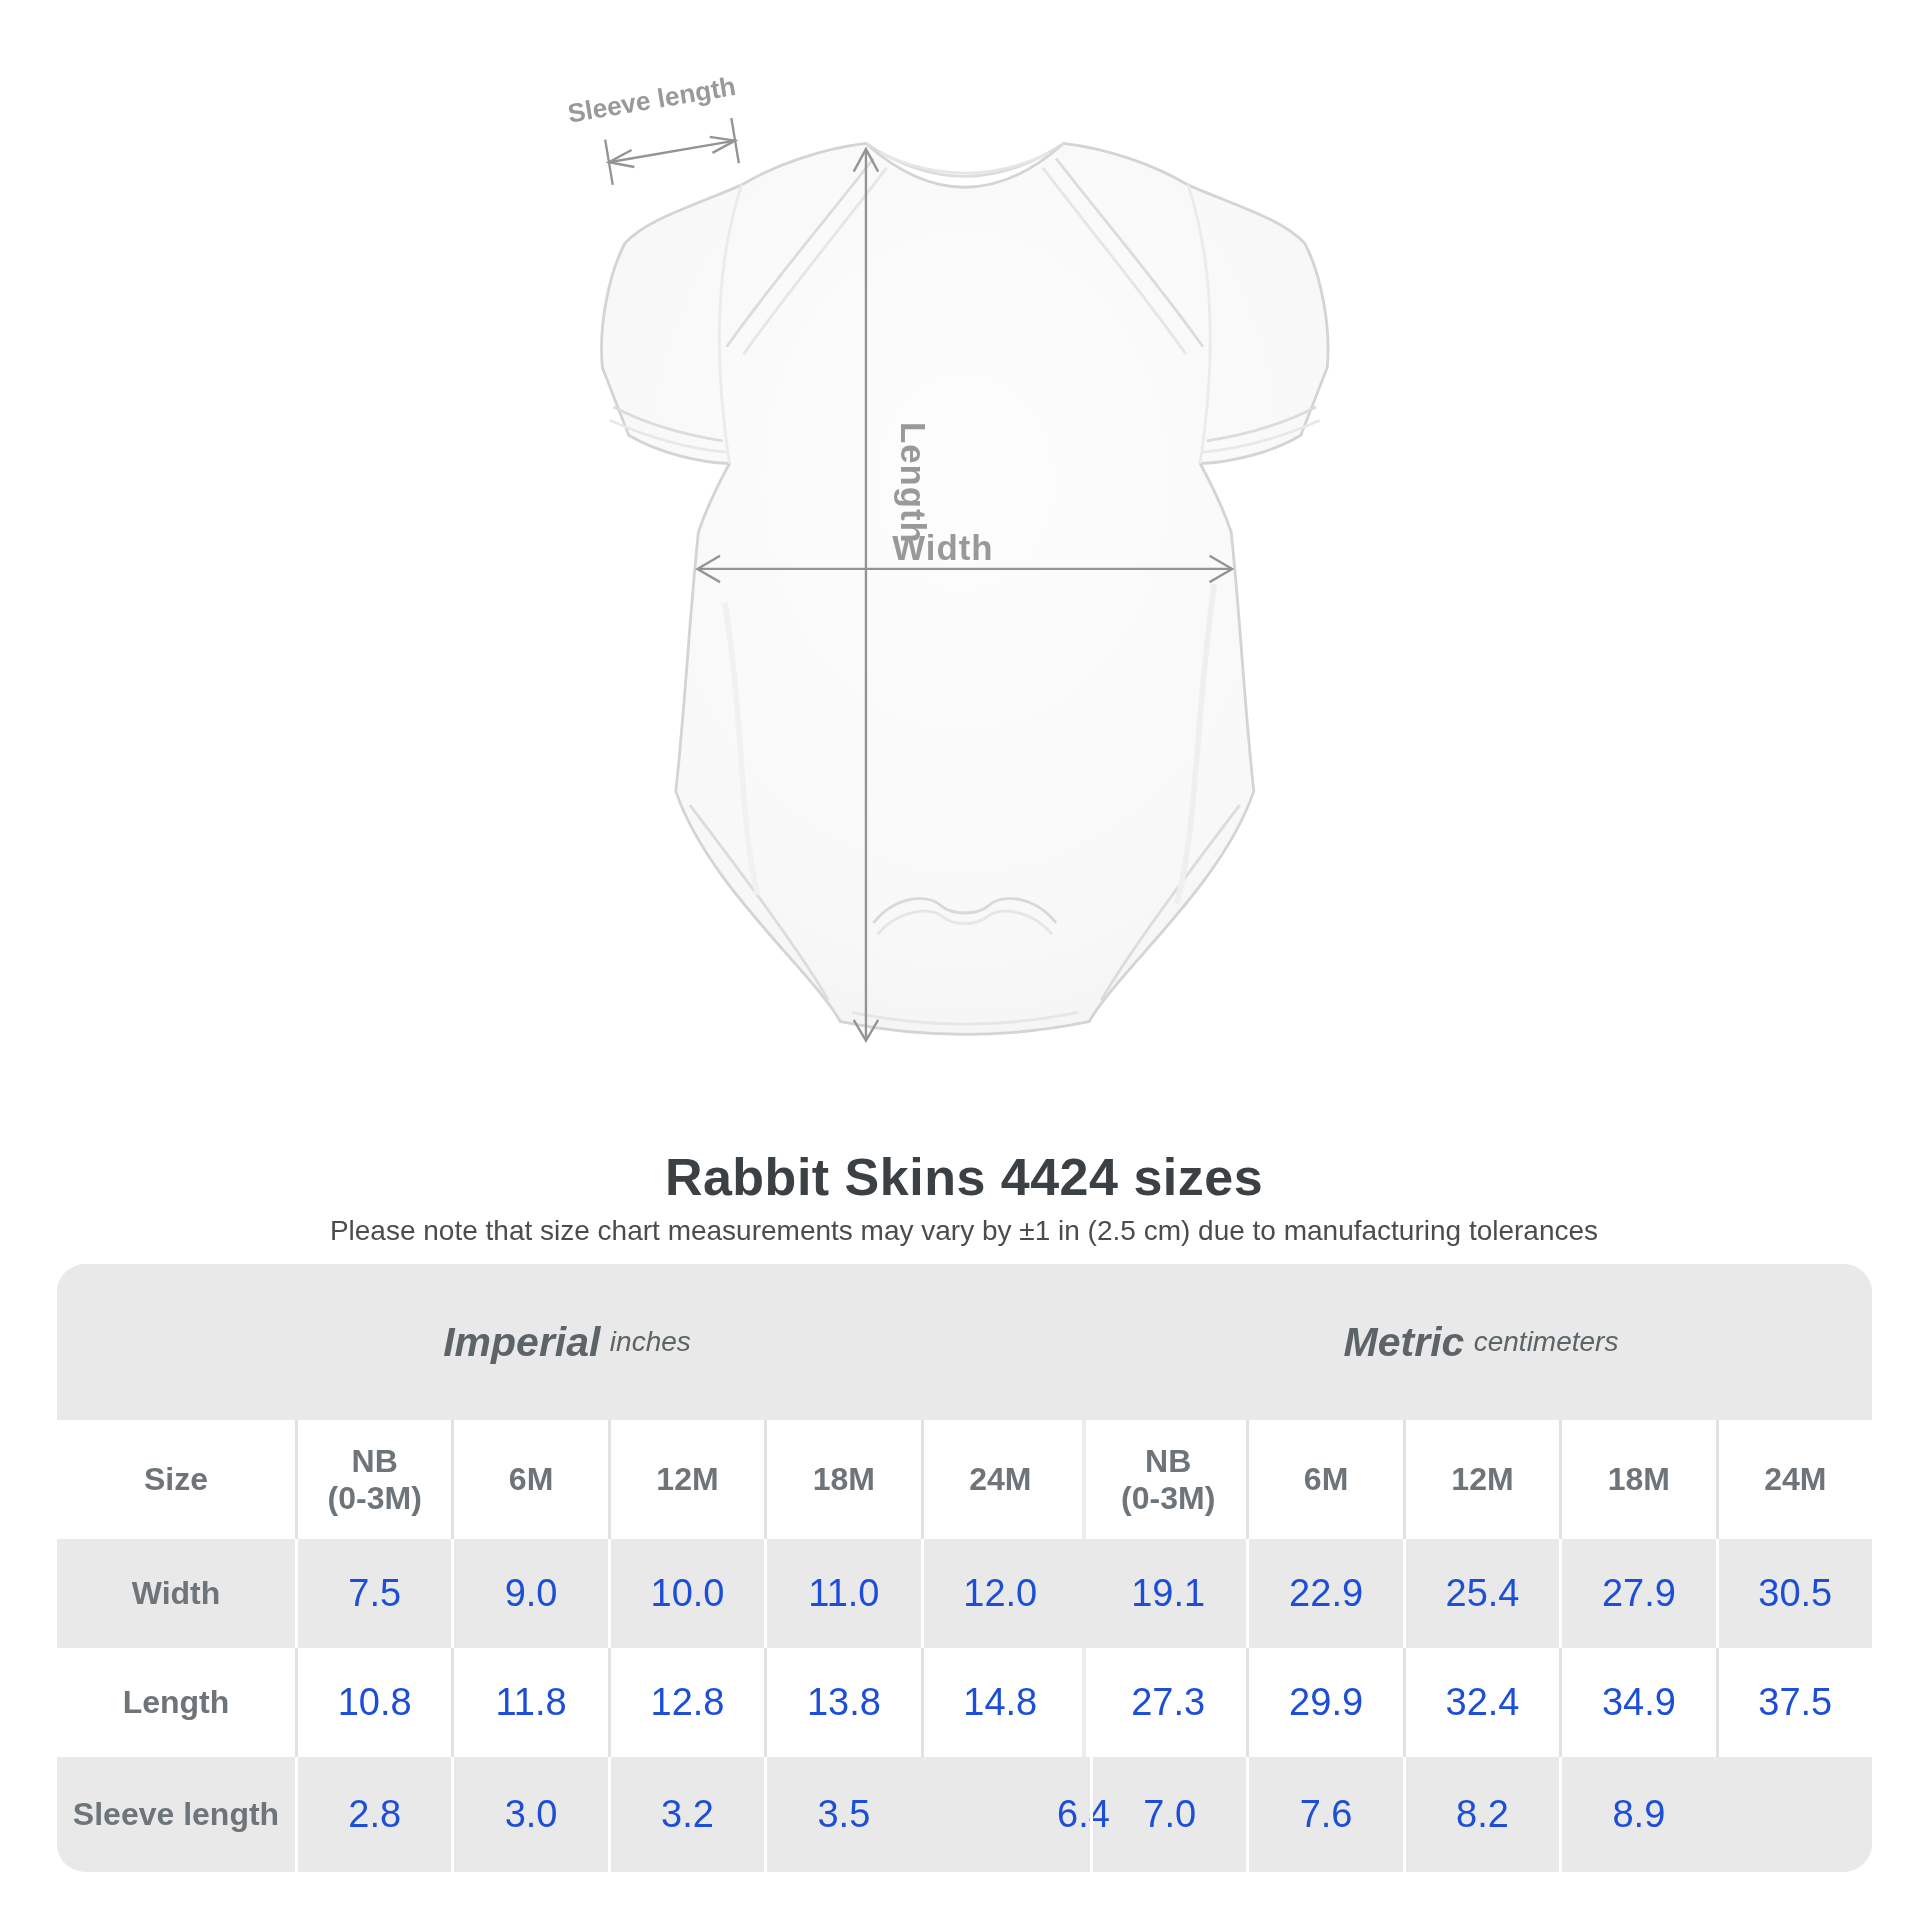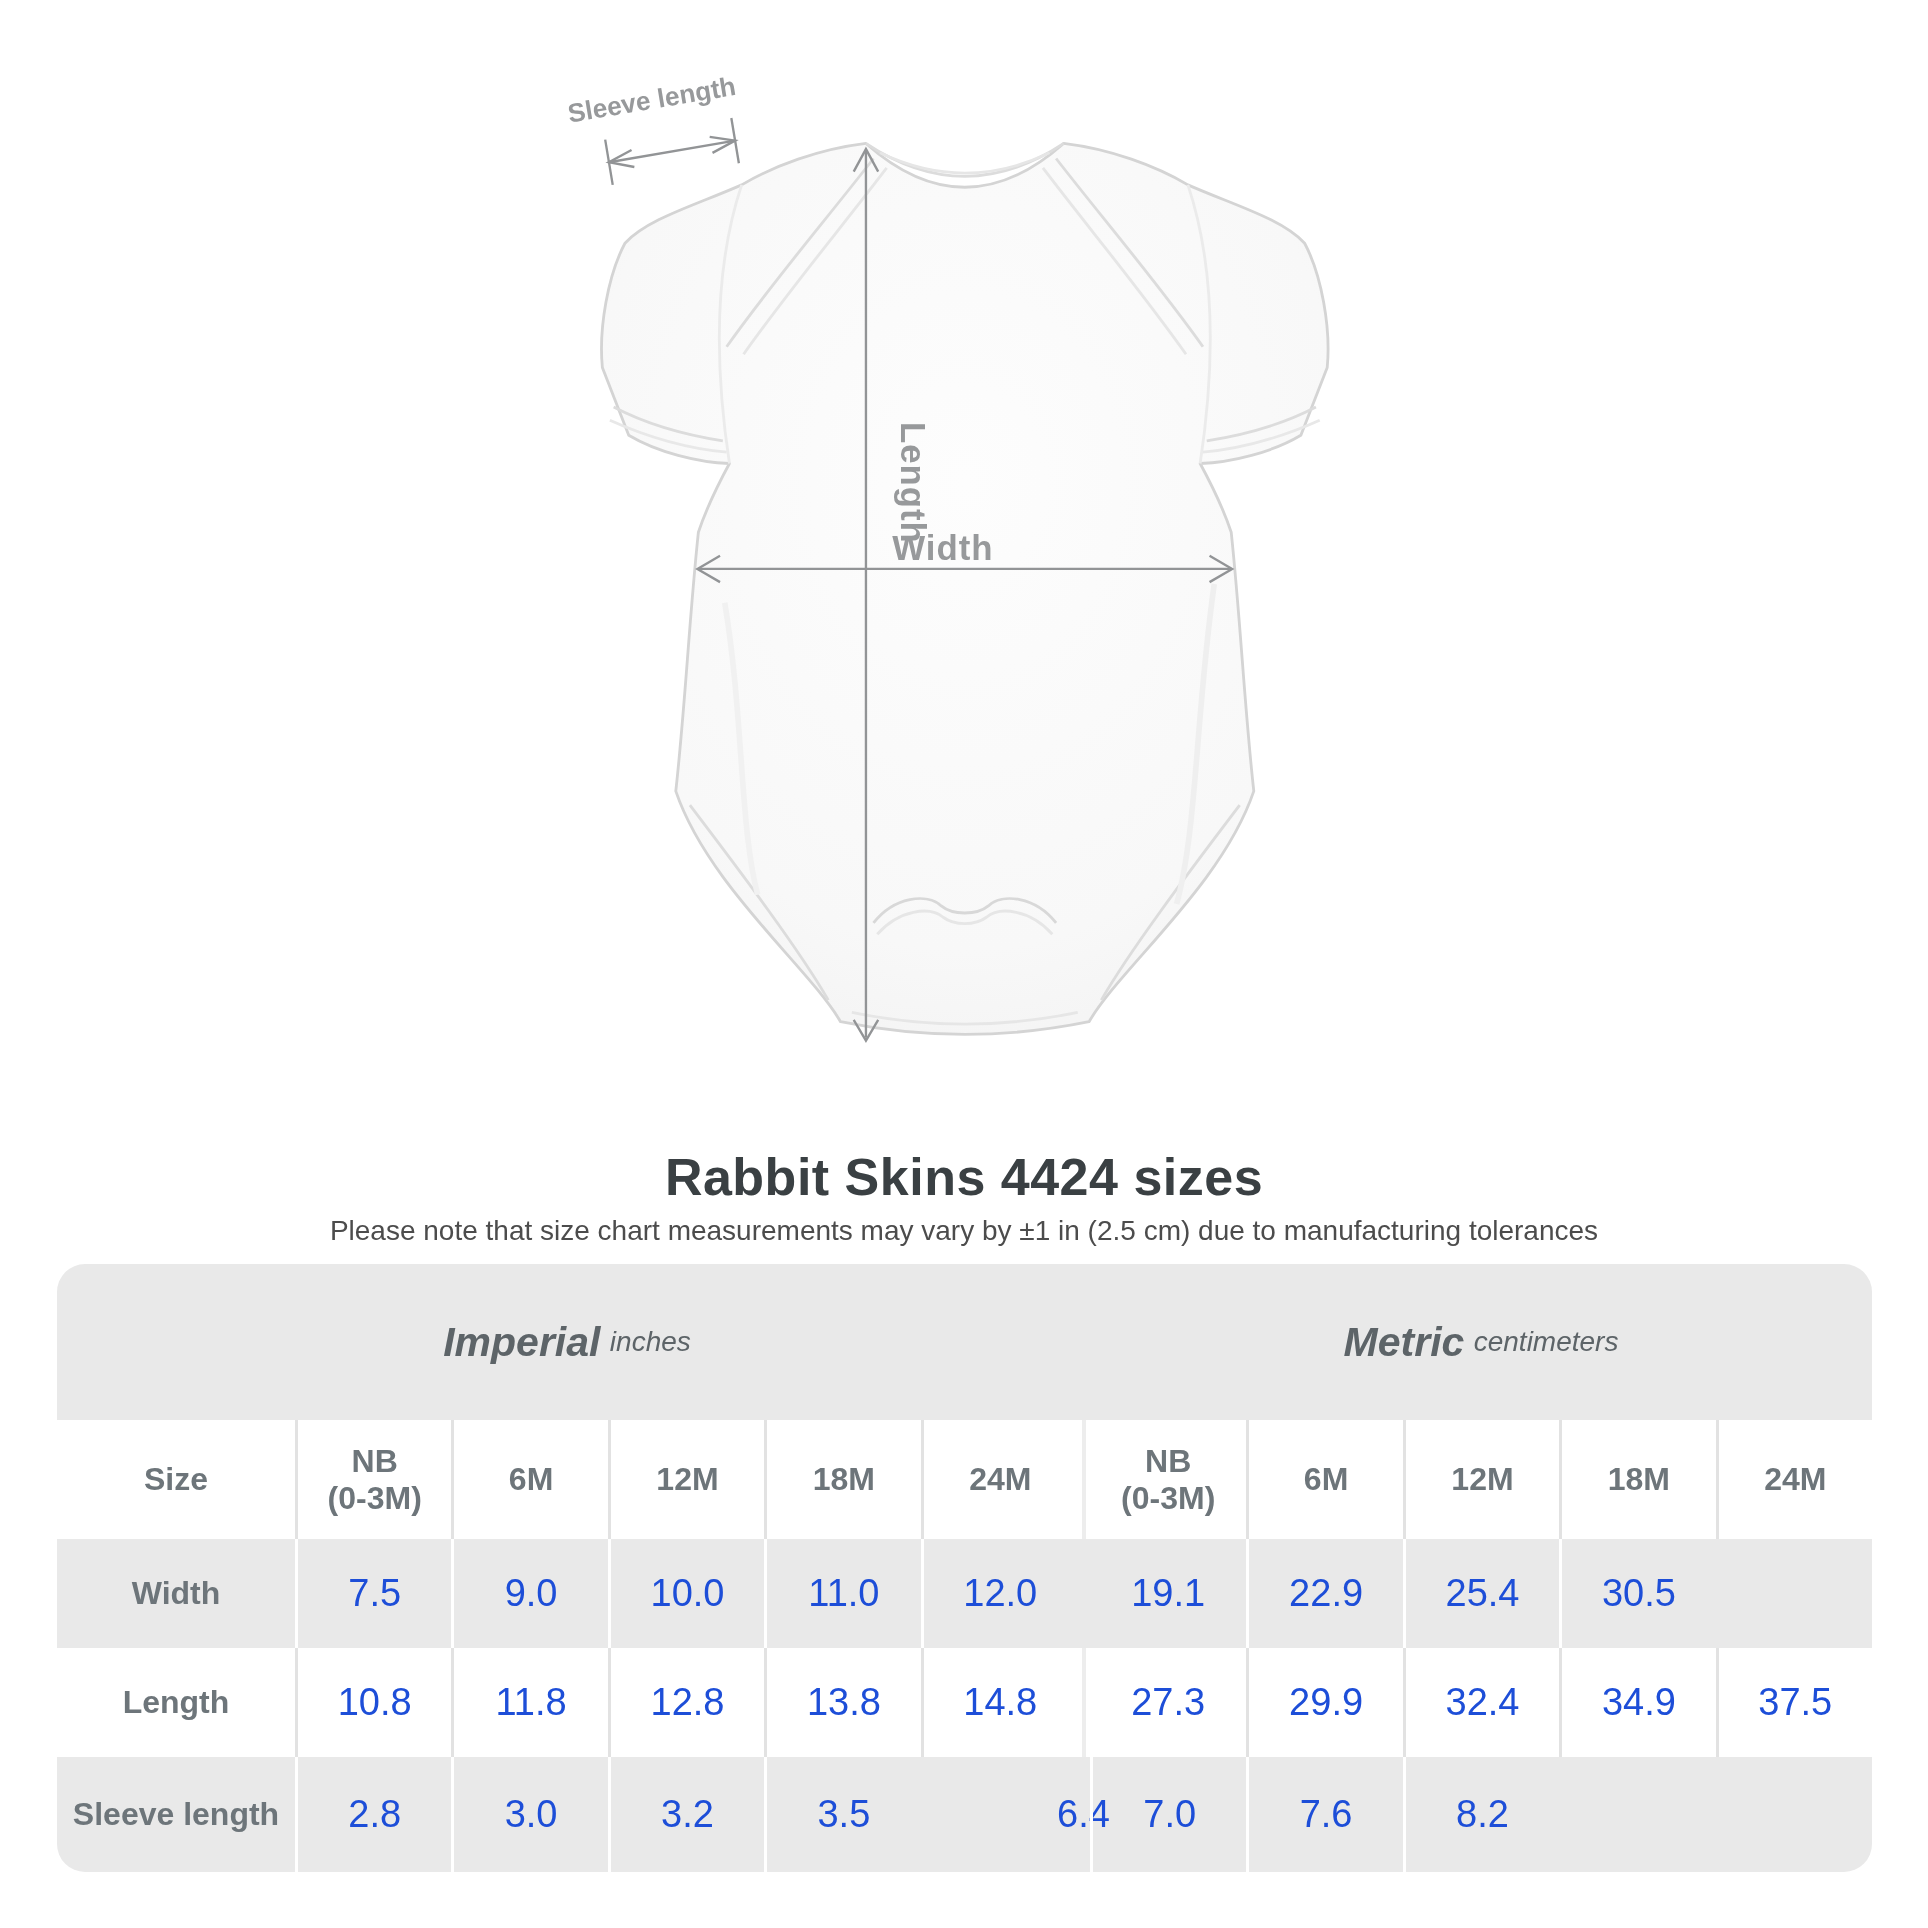--- a/index.html
+++ b/index.html
@@ -206,20 +206,21 @@
       <div class="cell row-label">Width</div>
       <div class="cell value sep">7.5</div>
       <div class="cell value sep">9.0</div>
       <div class="cell value sep">10.0</div>
       <div class="cell value sep">11.0</div>
       <div class="cell value sep">12.0</div>
       <div class="spacer"></div>
       <div class="cell value">19.1</div>
       <div class="cell value sep">22.9</div>
       <div class="cell value sep">25.4</div>
+      <div class="cell value sep">27.9</div>
       <div class="cell value sep">30.5</div>
     </div>
 
     <div class="trow drow r-white">
       <div class="cell row-label">Length</div>
       <div class="cell value sep">10.8</div>
       <div class="cell value sep">11.8</div>
       <div class="cell value sep">12.8</div>
       <div class="cell value sep">13.8</div>
       <div class="cell value sep">14.8</div>
@@ -235,17 +236,18 @@
       <div class="cell row-label">Sleeve length</div>
       <div class="cell value sep">2.8</div>
       <div class="cell value sep">3.0</div>
       <div class="cell value sep">3.2</div>
       <div class="cell value sep">3.5</div>
       <div class="spacer"></div>
       <div class="cell value">6.4</div>
       <div class="cell value sep">7.0</div>
       <div class="cell value sep">7.6</div>
       <div class="cell value sep">8.2</div>
+      <div class="cell value sep">8.9</div>
     </div>
 
   </div>
 </div>
 
 
 </body></html>

